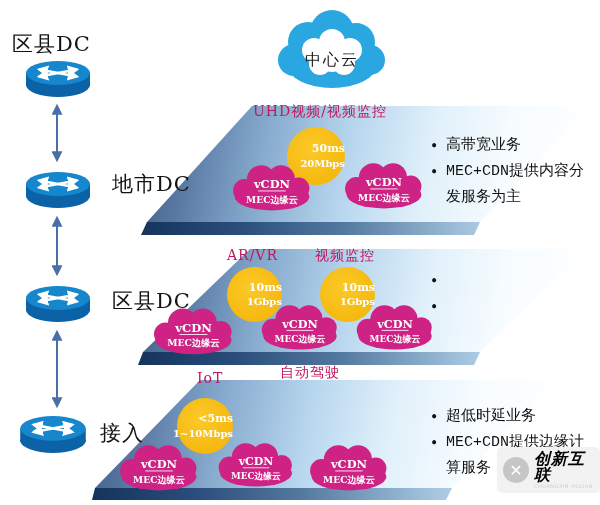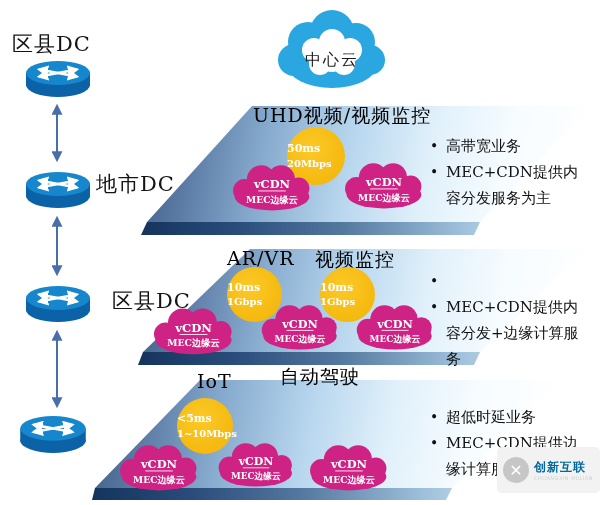--- a/index.html
+++ b/index.html
@@ -18,27 +18,27 @@
   .platform-surface{
     position:absolute;z-index:1;
     background:linear-gradient(100deg,#3d5c84 0%,#5a7aa4 12%,#87abce 28%,#b7d6ee 46%,#e0f0fa 63%,#f7fcff 80%,#ffffff 100%);
   }
   .platform-strip{
     position:absolute;z-index:1;
     background:linear-gradient(to right,#14345c 0%,#2a4d7c 22%,#54799f 45%,#9bbdd9 70%,#dcebf6 92%,#eef6fc 100%);
   }
 
   
-  .app-label{position:absolute;z-index:6;font-size:19px;color:#000000;letter-spacing:1px;white-space:nowrap;}
+  .app-label{position:absolute;z-index:6;font-size:14px;color:#be185d;letter-spacing:1px;white-space:nowrap;}
 
   
   .metric{
     position:absolute;z-index:6;border-radius:50%;
     background:radial-gradient(circle at 42% 38%,#fcc928 0%,#f5b90f 70%,#eeb00a 100%);
-    display:flex;flex-direction:column;align-items:flex-start;justify-content:center;
+    display:flex;flex-direction:column;align-items:flex-end;justify-content:center;
     color:#fff;font-weight:bold;text-align:center;line-height:1.3;
     font-family:"DejaVu Serif","Liberation Serif",serif;
   }
   .metric .m1{font-size:11px;}
   .metric .m2{font-size:10px;}
 
   
   .pink-cloud{position:absolute;z-index:7;overflow:visible;}
   .pink-cloud .ct1{fill:#ffffff;font-size:15px;font-weight:bold;text-anchor:middle;
     font-family:"DejaVu Serif","Liberation Serif",serif;}
@@ -47,36 +47,36 @@
 
   
   .central-cloud{position:absolute;z-index:5;overflow:visible;}
   .central-cloud .cc-label{fill:#1c1c1c;font-size:16px;text-anchor:middle;letter-spacing:2px;
     font-family:"DejaVu Serif","Liberation Serif",serif;}
 
   
   .bullets{position:absolute;z-index:6;width:158px;}
   .bullet{display:flex;font-size:15px;line-height:26px;color:#111;}
   .bullet .dot{width:16px;flex:0 0 16px;font-size:14px;}
-  .bullet .btxt{flex:1;}
+  .bullet .btxt{flex:1;font-family:Liberation Mono, monospace;}
 
   
   .watermark{
     position:absolute;z-index:50;left:497px;top:447px;width:103px;height:46px;
     background:#f2f2f2;border-radius:5px;display:flex;align-items:center;gap:5px;
     padding-left:6px;box-sizing:border-box;
   }
   .wm-logo{
     width:26px;height:26px;border-radius:50%;background:#c6c6c6;flex:0 0 26px;
     display:flex;align-items:center;justify-content:center;color:#fff;
     font-family:"DejaVu Sans","Liberation Sans",sans-serif;font-weight:bold;font-size:16px;
   }
   .wm-text{display:flex;flex-direction:column;}
-  .wm-brand{color:#0369a1;font-weight:bold;font-size:12px;line-height:16px;letter-spacing:1px;
-    font-family:"DejaVu Sans","Liberation Sans",sans-serif;}
+  .wm-brand{color:#000000;font-weight:bold;font-size:16px;line-height:16px;letter-spacing:1px;
+    font-family:"DejaVu Sans","Liberation Sans",sans-serif;font-style:italic;}
   .wm-sub{color:#cfcfcf;font-size:5px;letter-spacing:.5px;
     font-family:"DejaVu Sans","Liberation Sans",sans-serif;}
 </style>
 </head>
 <body>
 
 <div id="stage">
 
   <svg width="0" height="0" style="position:absolute">
     <defs>
@@ -116,21 +116,21 @@
 
   <svg class="router-svg" style="left:24px;top:168px;z-index:4" width="68" height="42" viewBox="0 0 68 42">
     <ellipse cx="34" cy="28" rx="32" ry="12" fill="#0b62a7"></ellipse>
     <rect x="2" y="16" width="64" height="13" fill="#0b62a7"></rect>
     <ellipse cx="34" cy="16" rx="32" ry="12" fill="#1687cd"></ellipse>
     <g stroke="#fff" stroke-width="2.6" fill="none">
       <path d="M15,19.5 L53,12.5" marker-start="url(#mW)" marker-end="url(#mW)"></path>
       <path d="M15,12.5 L53,19.5" marker-start="url(#mW)" marker-end="url(#mW)"></path>
     </g>
   </svg>
-  <div class="abs node-label" style="left:96px;top:170px;z-index:4">地市DC</div>
+  <div class="abs node-label" style="left:112px;top:170px;z-index:4">地市DC</div>
 
   <svg class="vconn" style="left:49px;top:212px;z-index:3" width="16" height="68" viewBox="0 0 16 68">
     <line x1="8" y1="7" x2="8" y2="61" stroke="#4a6fa8" stroke-width="2" marker-start="url(#mB)" marker-end="url(#mB)"></line>
   </svg>
 
   <svg class="router-svg" style="left:24px;top:282px;z-index:4" width="68" height="42" viewBox="0 0 68 42">
     <ellipse cx="34" cy="28" rx="32" ry="12" fill="#0b62a7"></ellipse>
     <rect x="2" y="16" width="64" height="13" fill="#0b62a7"></rect>
     <ellipse cx="34" cy="16" rx="32" ry="12" fill="#1687cd"></ellipse>
     <g stroke="#fff" stroke-width="2.6" fill="none">
@@ -146,20 +146,21 @@
 
   <svg class="router-svg" style="left:18px;top:412px;z-index:4" width="70" height="43" viewBox="0 0 68 42">
     <ellipse cx="34" cy="28" rx="32" ry="12" fill="#0b62a7"></ellipse>
     <rect x="2" y="16" width="64" height="13" fill="#0b62a7"></rect>
     <ellipse cx="34" cy="16" rx="32" ry="12" fill="#1687cd"></ellipse>
     <g stroke="#fff" stroke-width="2.6" fill="none">
       <path d="M15,19.5 L53,12.5" marker-start="url(#mW)" marker-end="url(#mW)"></path>
       <path d="M15,12.5 L53,19.5" marker-start="url(#mW)" marker-end="url(#mW)"></path>
     </g>
   </svg>
+  <div class="abs node-label" style="left:100px;top:419px;z-index:4">接入</div>
 
   <svg class="central-cloud" style="left:268px;top:8px" width="128" height="90" viewBox="0 0 128 90">
     <g fill="#2aa6e0">
       <circle cx="40" cy="34" r="20"></circle>
       <circle cx="64" cy="24" r="22"></circle>
       <circle cx="88" cy="34" r="19"></circle>
       <circle cx="26" cy="52" r="16"></circle>
       <circle cx="102" cy="52" r="15"></circle>
       <ellipse cx="64" cy="58" rx="44" ry="22"></ellipse>
     </g>
@@ -268,21 +269,20 @@
     <line x1="42" y1="40.5" x2="78" y2="40.5" stroke="#fff" stroke-width="1.1"></line>
     <text class="ct2" x="60" y="56">MEC边缘云</text>
   </svg>
 
   <div class="bullets" style="left:430px;top:268px">
     <div class="bullet">
       <span class="dot">•</span>
     </div>
     <div class="bullet">
       <span class="dot">•</span>
-      <span class="btxt">MEC+CDN提供内容分发+边缘计算服务</span>
     </div>
   </div>
 
   <div class="app-label" style="left:197px;top:370px">IoT</div>
   <div class="app-label" style="left:280px;top:364px">自动驾驶</div>
 
   <div class="metric" style="left:177px;top:398px;width:56px;height:56px">
     <div class="m1">&lt;5ms</div>
     <div class="m2">1~10Mbps</div>
   </div>

